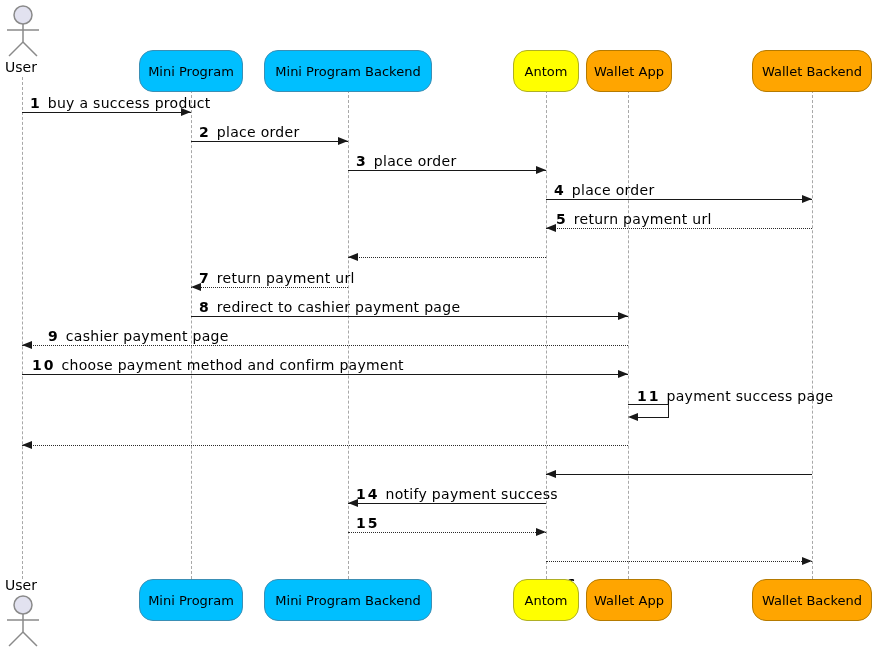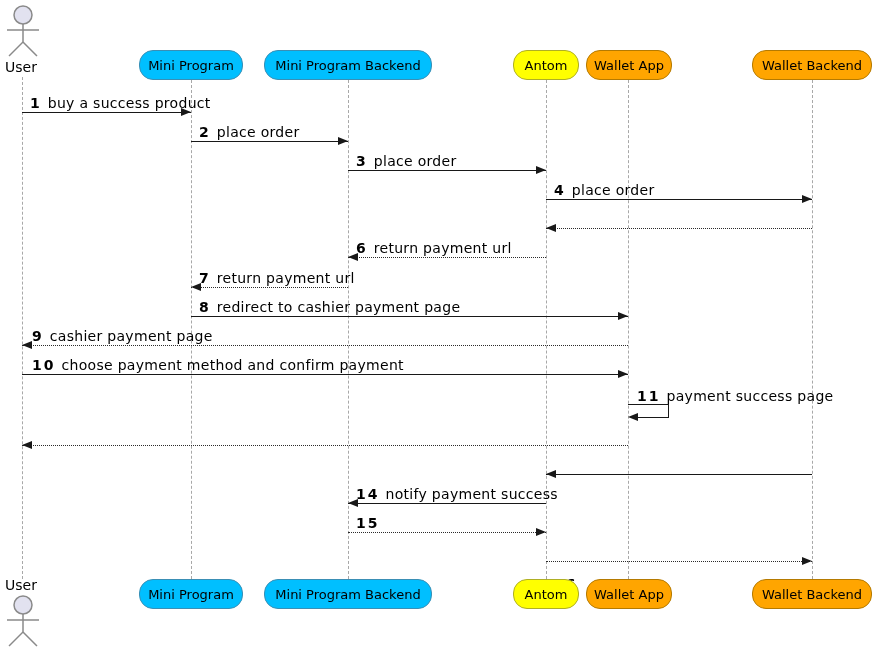--- a/index.html
+++ b/index.html
@@ -2,21 +2,21 @@
 <html><head>
 <meta charset="utf-8">
 <style>
   html,body{margin:0;padding:0;background:#fff;}
   .canvas{
     position:relative;width:878px;height:661px;background:#fff;overflow:hidden;
     font-family:"DejaVu Sans","Liberation Sans",sans-serif;color:#000;
   }
   .lifeline{position:absolute;width:0;border-left:1px dashed #A8A8A8;}
   .part{
-    position:absolute;height:30px;box-sizing:border-box;border:1.5px solid #888;
+    position:absolute;height:42px;box-sizing:border-box;border:1.5px solid #888;
     border-radius:14px;display:flex;align-items:center;justify-content:center;
     font-size:13px;white-space:nowrap;z-index:3;
   }
   .actor-label{position:absolute;font-size:14px;white-space:nowrap;z-index:3;text-align:right;}
   .actor-figure{position:absolute;z-index:3;}
   .msg-label{position:absolute;font-size:14px;letter-spacing:.3px;white-space:nowrap;z-index:2;}
   .msg-label .num{font-weight:bold;letter-spacing:2px;margin-right:6px;}
   .line{position:absolute;height:0;z-index:1;}
   .line.solid{border-top:1.3px solid #181818;}
   .line.dotted{border-top:1.5px dotted #2b2b2b;}
@@ -81,42 +81,42 @@
   </div>
   <div class="line solid" style="left:348px;top:170px;width:198px"></div>
   <div class="ah r" style="left:536px;top:166px"></div>
 
   <div class="msg-label" style="left:554px;top:182px">
     <span class="num">4</span><span>place order</span>
   </div>
   <div class="line solid" style="left:546px;top:199px;width:266px"></div>
   <div class="ah r" style="left:802px;top:195px"></div>
 
+  <div class="msg-label" style="left:556px;top:211px">
+    <span class="num">5</span><span>return payment url</span>
+  </div>
   <div class="line dotted" style="left:546px;top:228px;width:266px"></div>
   <div class="ah l" style="left:546px;top:224px"></div>
 
-  <div class="msg-label" style="left:356px;top:240px">
-    <span class="num">6</span><span>return payment url</span>
-  </div>
   <div class="line dotted" style="left:348px;top:257px;width:198px"></div>
   <div class="ah l" style="left:348px;top:253px"></div>
 
   <div class="msg-label" style="left:199px;top:270px">
     <span class="num">7</span><span>return payment url</span>
   </div>
   <div class="line dotted" style="left:191px;top:287px;width:157px"></div>
   <div class="ah l" style="left:191px;top:283px"></div>
 
   <div class="msg-label" style="left:199px;top:299px">
     <span class="num">8</span><span>redirect to cashier payment page</span>
   </div>
   <div class="line solid" style="left:191px;top:316px;width:437px"></div>
   <div class="ah r" style="left:618px;top:312px"></div>
 
-  <div class="msg-label" style="left:32px;top:328px">
+  <div class="msg-label" style="left:48px;top:328px">
     <span class="num">9</span><span>cashier payment page</span>
   </div>
   <div class="line dotted" style="left:22px;top:345px;width:606px"></div>
   <div class="ah l" style="left:22px;top:341px"></div>
 
   <div class="msg-label" style="left:32px;top:357px">
     <span class="num">10</span><span>choose payment method and confirm payment</span>
   </div>
   <div class="line solid" style="left:22px;top:374px;width:606px"></div>
   <div class="ah r" style="left:618px;top:370px"></div>

